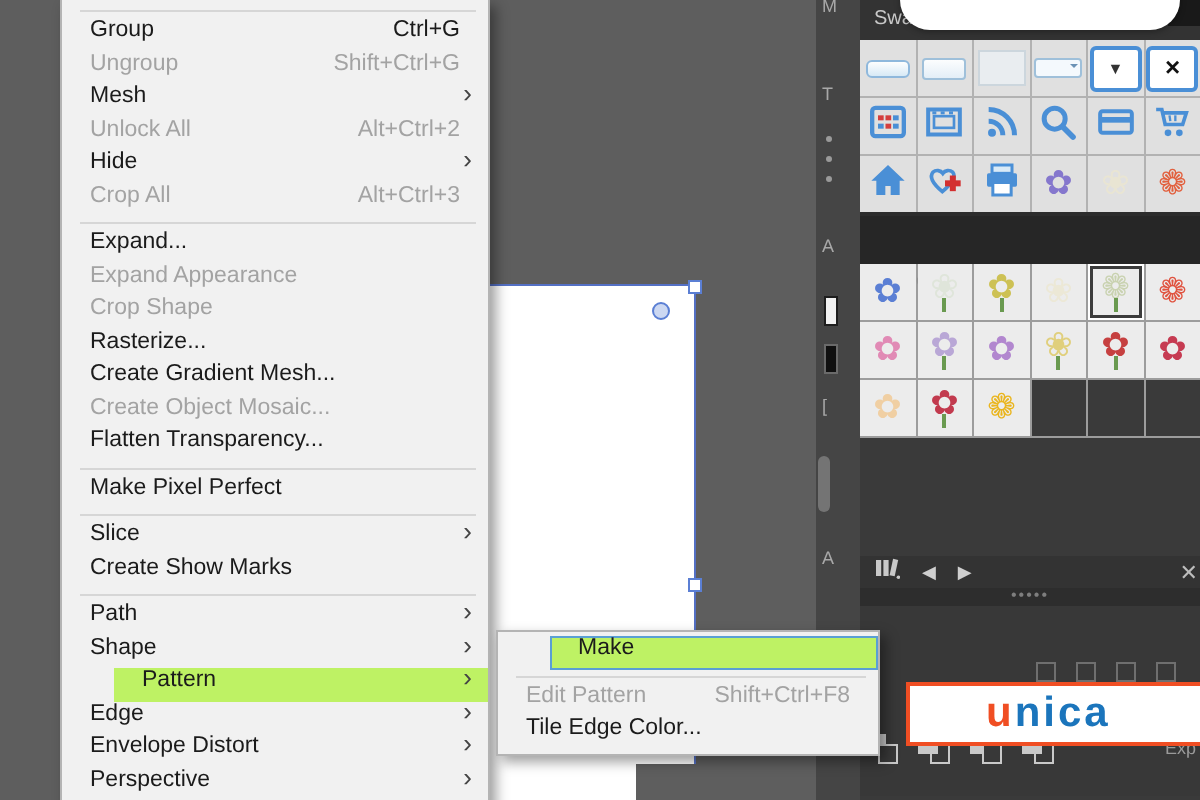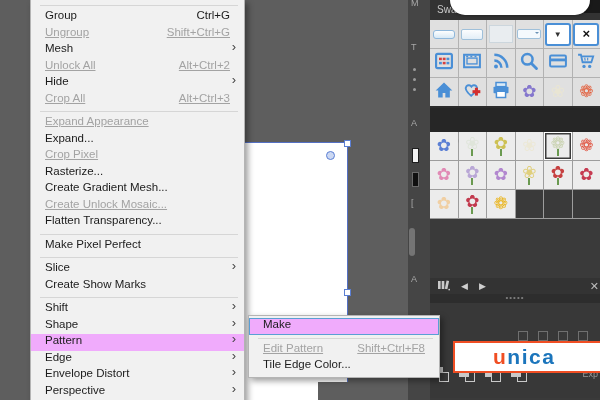--- a/index.html
+++ b/index.html
@@ -13,22 +13,22 @@
   .anchor{position:absolute;width:5px;height:5px;background:#fff;border:1px solid #5b7fd4;}
   .target-dot{position:absolute;left:326px;top:151px;width:7px;height:7px;border-radius:50%;
               border:1.6px solid #5b7fd4;background:#ccd8f2;}
 
   
   .menu{position:absolute;background:#f1f1f1;border:1px solid #b4b4b4;
         box-shadow:3px 3px 6px rgba(0,0,0,.38);padding:2px 0;font-size:11.5px;color:#1b1b1b;z-index:20;}
   #object-menu{left:30px;top:0;width:213px;height:400px;border-top:none;}
   #pattern-submenu{left:248px;top:315px;width:190px;}
   .menu-item{height:16.5px;display:flex;align-items:flex-start;padding:0 6px 0 14px;white-space:nowrap;}
-  .menu-item.disabled{color:#a3a3a3;text-decoration:underline;}
-  .menu-item.highlighted{background:#f0abfc;}
+  .menu-item.disabled{color:#a3a3a3;}
+  .menu-item.highlighted{background:#bef264;margin-left:26px;}
   #pattern-submenu .menu-item.highlighted{box-shadow:inset 0 0 0 1px #5a9fd4;}
   .mi-fill{flex:1;}
   .mi-shortcut{padding-right:8px;}
   .mi-arrow{font-size:13px;line-height:10px;color:#444;padding-right:2px;}
   .menu-sep{height:1px;background:#d6d6d6;margin:3px 6px 3px 9px;}
 
   
   .dock-strip{position:absolute;left:408px;top:0;width:22px;height:400px;background:#454545;}
   .dock-glyph{position:absolute;left:3px;font-size:9px;color:#a8a8a8;}
   .dock-swatch-w{position:absolute;left:4px;top:148px;width:5px;height:13px;background:#f2f2f2;border:1px solid #1e1e1e;}
@@ -342,42 +342,42 @@
         <span>Hide</span>
         <span class="mi-fill"></span>
         <span class="mi-arrow">›</span>
       </div>
       <div class="menu-item disabled">
         <span>Crop All</span>
         <span class="mi-fill"></span>
         <span class="mi-shortcut">Alt+Ctrl+3</span>
       </div>
       <div class="menu-sep"></div>
+      <div class="menu-item">
+        <span>Expand...</span>
+        <span class="mi-fill"></span>
+      </div>
       <div class="menu-item disabled">
         <span>Expand Appearance</span>
         <span class="mi-fill"></span>
       </div>
-      <div class="menu-item">
-        <span>Expand...</span>
-        <span class="mi-fill"></span>
-      </div>
-      <div class="menu-item disabled">
-        <span>Crop Pixel</span>
+      <div class="menu-item disabled">
+        <span>Crop Shape</span>
         <span class="mi-fill"></span>
       </div>
       <div class="menu-item">
         <span>Rasterize...</span>
         <span class="mi-fill"></span>
       </div>
       <div class="menu-item">
         <span>Create Gradient Mesh...</span>
         <span class="mi-fill"></span>
       </div>
       <div class="menu-item disabled">
-        <span>Create Unlock Mosaic...</span>
+        <span>Create Object Mosaic...</span>
         <span class="mi-fill"></span>
       </div>
       <div class="menu-item">
         <span>Flatten Transparency...</span>
         <span class="mi-fill"></span>
       </div>
       <div class="menu-sep"></div>
       <div class="menu-item">
         <span>Make Pixel Perfect</span>
         <span class="mi-fill"></span>
@@ -387,21 +387,21 @@
         <span>Slice</span>
         <span class="mi-fill"></span>
         <span class="mi-arrow">›</span>
       </div>
       <div class="menu-item">
         <span>Create Show Marks</span>
         <span class="mi-fill"></span>
       </div>
       <div class="menu-sep"></div>
       <div class="menu-item">
-        <span>Shift</span>
+        <span>Path</span>
         <span class="mi-fill"></span>
         <span class="mi-arrow">›</span>
       </div>
       <div class="menu-item">
         <span>Shape</span>
         <span class="mi-fill"></span>
         <span class="mi-arrow">›</span>
       </div>
       <div class="menu-item highlighted">
         <span>Pattern</span>

